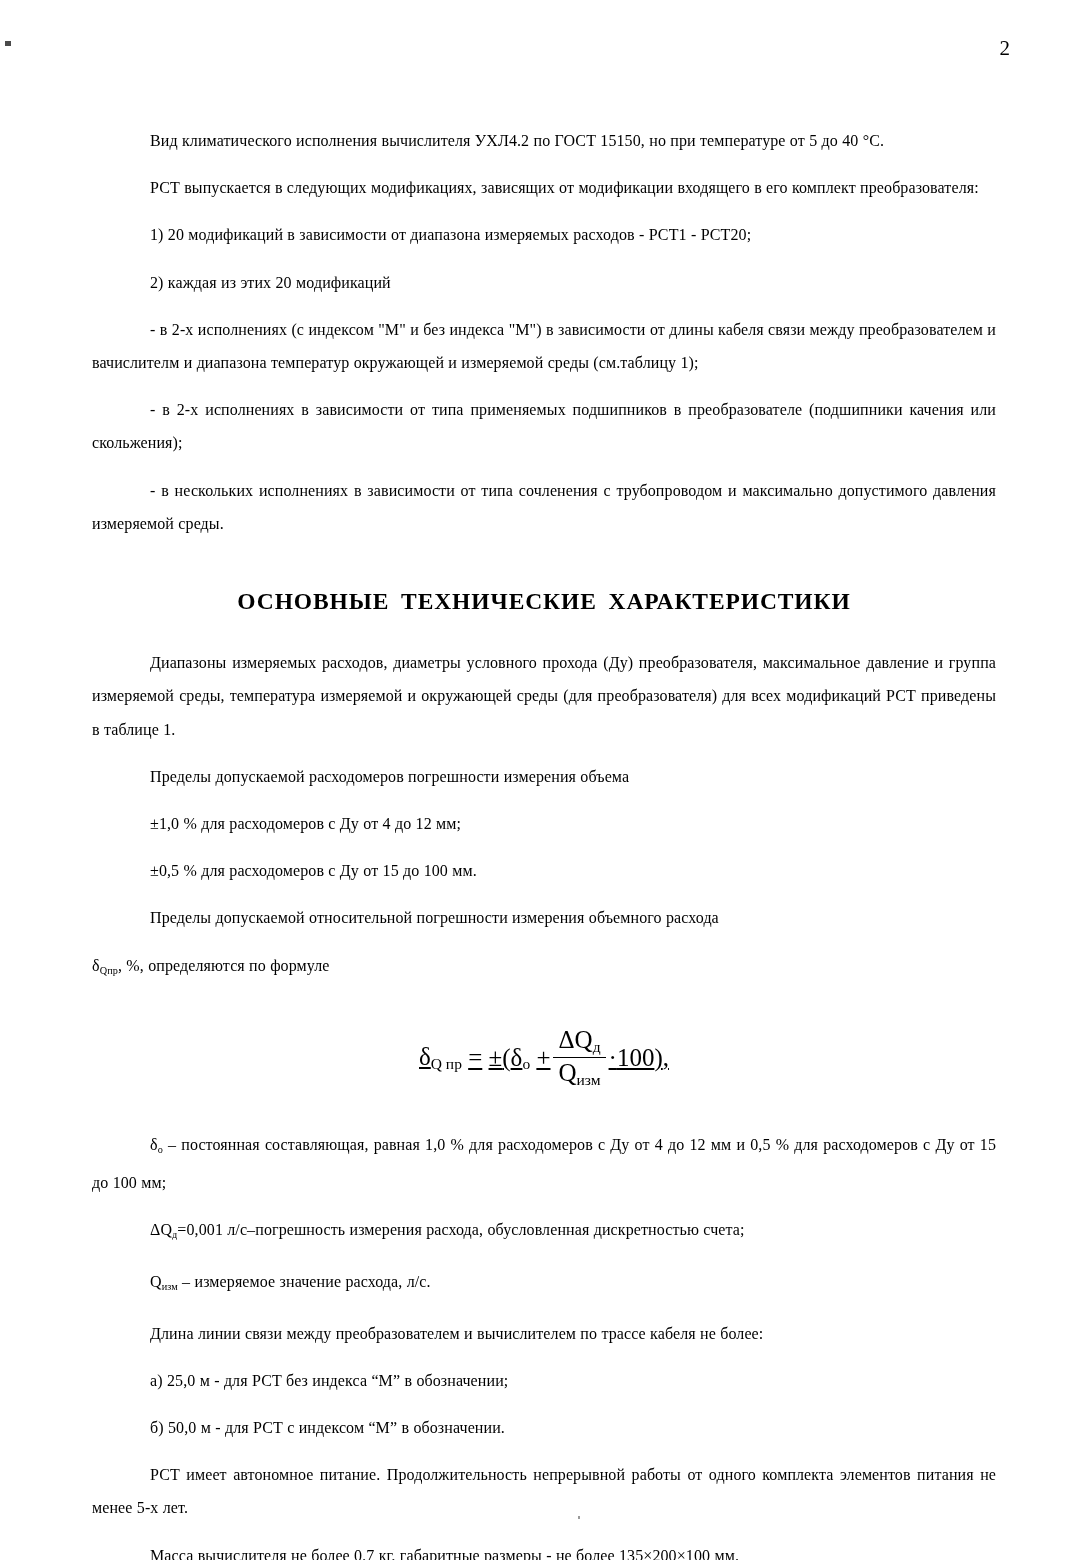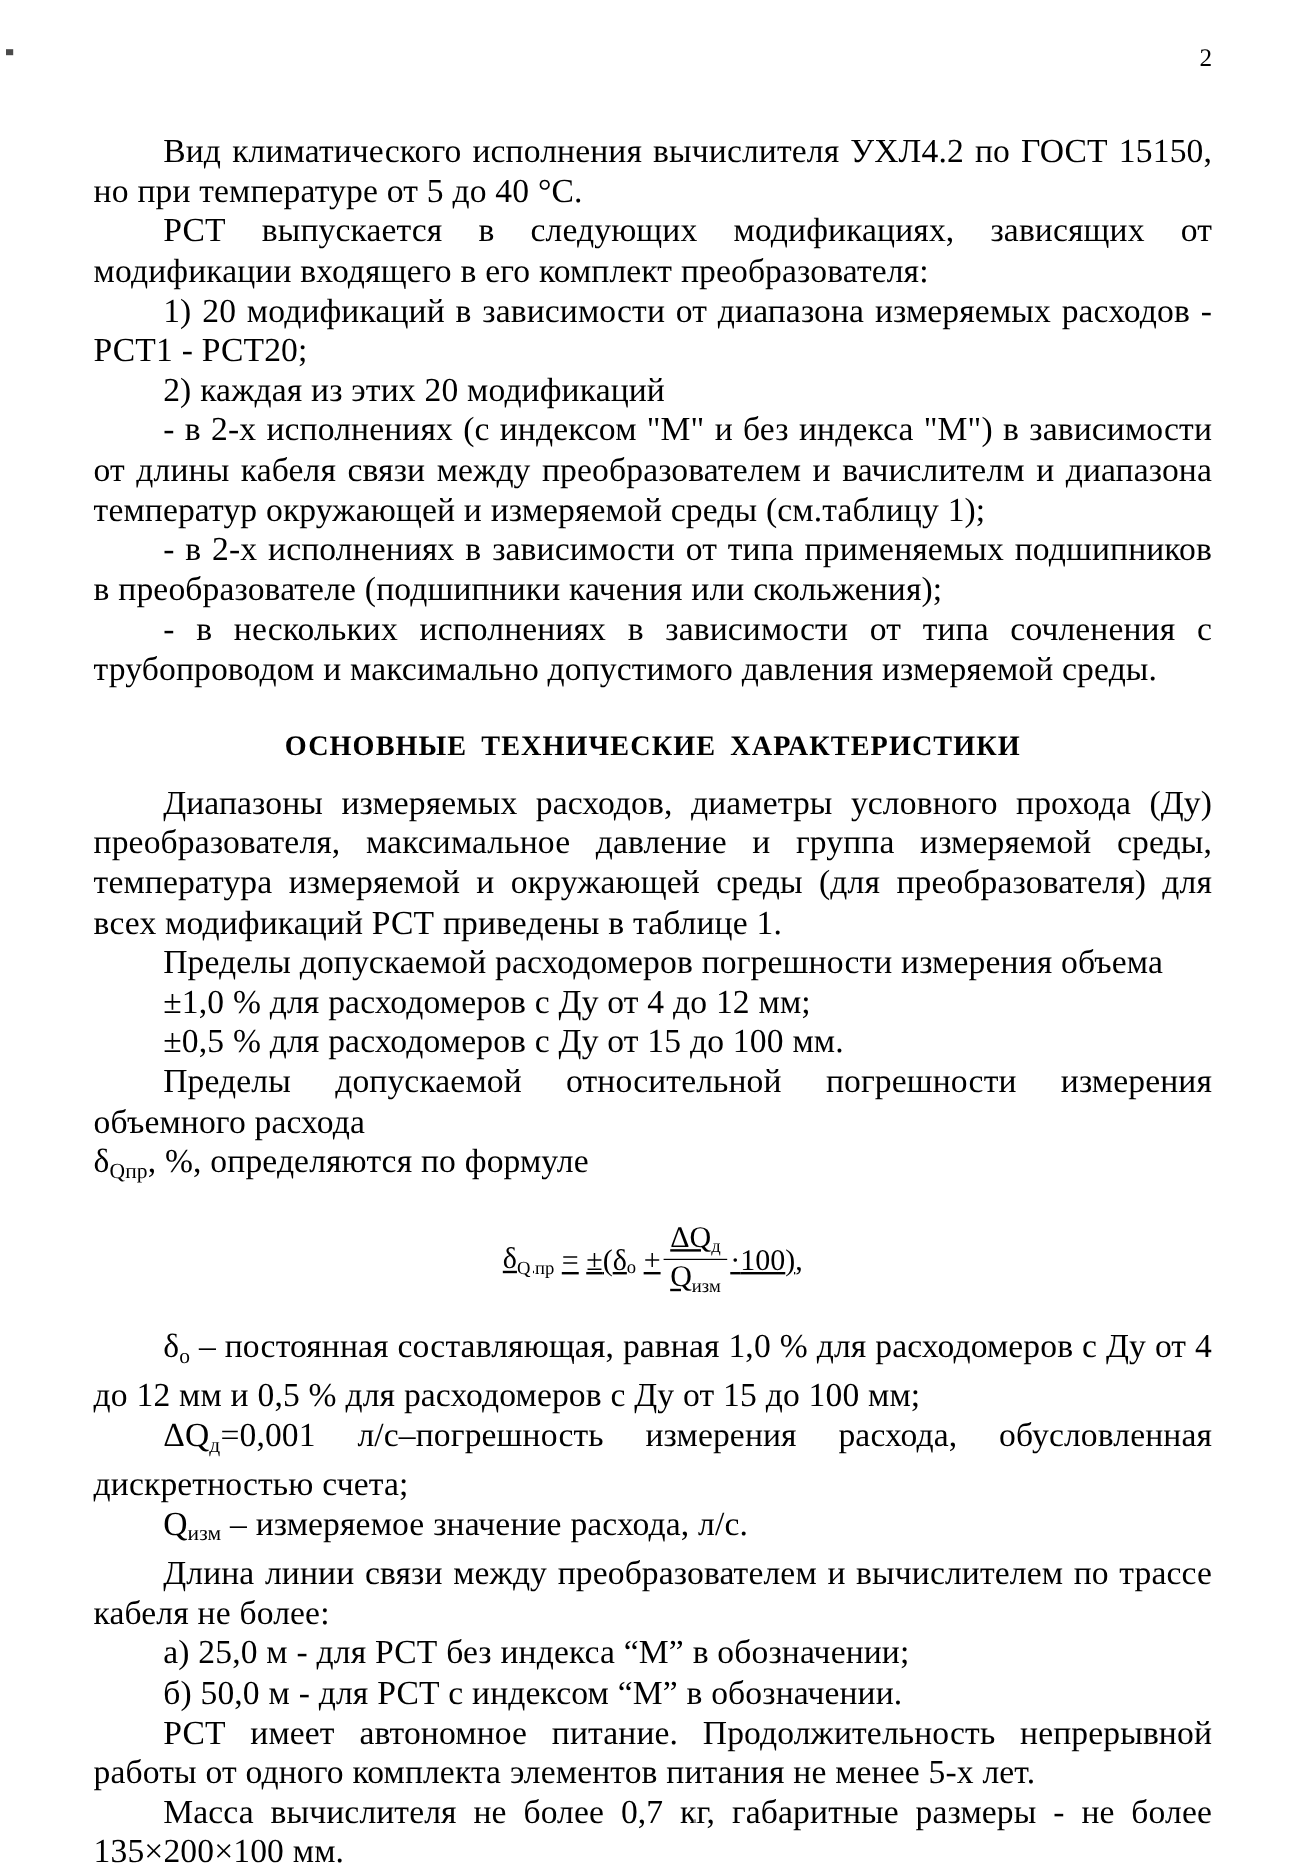--- a/index.html
+++ b/index.html
@@ -45,22 +45,22 @@
     line-height: 1;
     font-family: "Liberation Serif", "DejaVu Serif", serif;
   }
   .content {
     position: absolute;
     left: 78px;
     top: 110px;
     width: 932px;
   }
   p.t {
-    margin: 0;
-    font-size: 28px;
+    margin: 14px;
+    font-size: 16px;
     line-height: 33.2px;
     text-align: justify;
     text-indent: 58px;
     letter-spacing: 0.1px;
     word-spacing: 0.2px;
     -webkit-hyphens: none;
     hyphens: none;
   }
   p.t.last-full {
     text-align-last: left;
@@ -102,21 +102,20 @@
     vertical-align: -0.28em;
     letter-spacing: 0;
   }
   .frac {
     display: inline-block;
     vertical-align: middle;
     text-align: right;
     margin: 0 3px;
     position: relative;
     top: -1px;
-    text-decoration: underline;
   }
   .frac .num {
     display: block;
     padding: 0 5px 1px 5px;
     border-bottom: 1.6px solid #000;
     line-height: 1.15;
   }
   .frac .den {
     display: block;
     padding: 1px 5px 0 5px;

